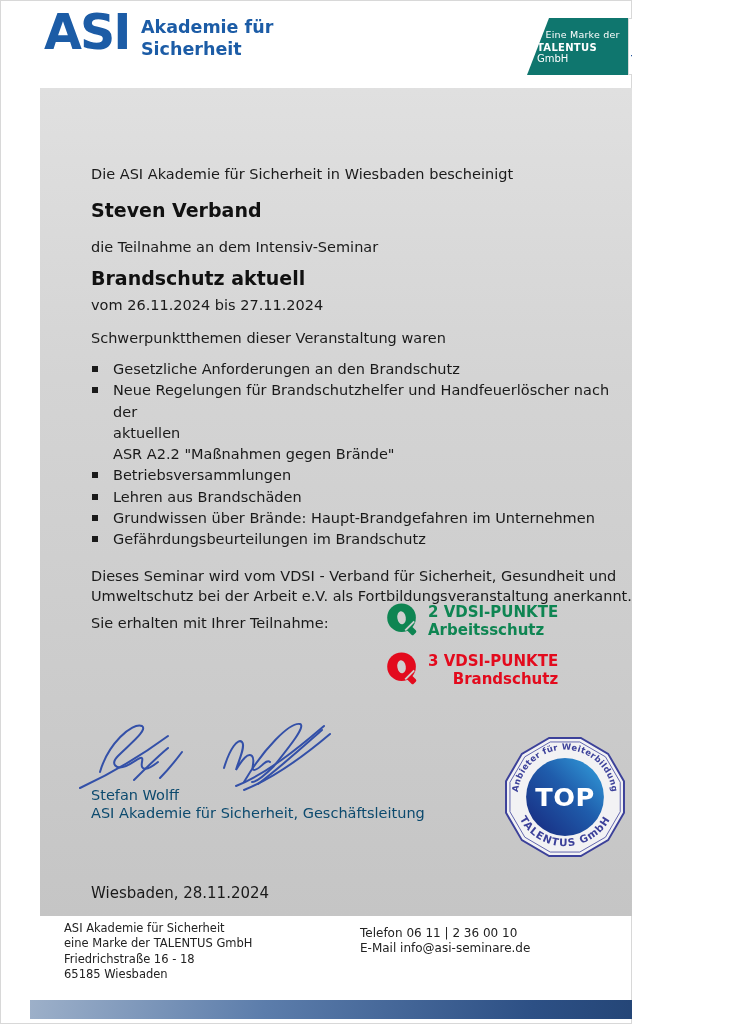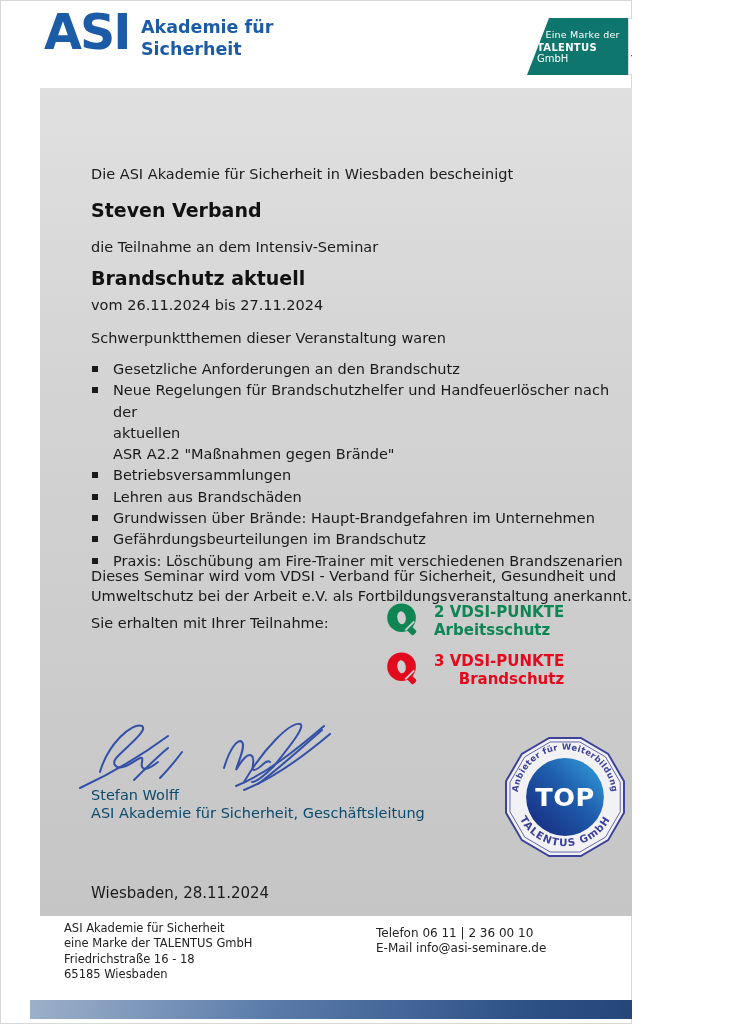--- a/index.html
+++ b/index.html
@@ -29,21 +29,21 @@
   .talentus-word{font-size:9.5px;font-weight:700;color:#1b4f9b;letter-spacing:.4px;}
   
   .panel{position:absolute;left:40px;top:88px;width:653px;height:828px;
     background:linear-gradient(180deg,#e0e0e0 0%,#d4d4d4 35%,#c5c5c5 100%);}
   .abs{position:absolute;}
   .t{font-size:14.5px;color:#1a1a1a;white-space:nowrap;}
   .h{font-size:19px;font-weight:700;color:#111;white-space:nowrap;}
   .topics{position:absolute;left:91px;top:359px;font-size:14.5px;line-height:21.3px;color:#1a1a1a;}
   .topic{position:relative;padding-left:22px;}
   .topic .sq{position:absolute;left:1px;top:7px;width:6px;height:6px;background:#1a1a1a;}
-  .badge{position:absolute;display:flex;gap:12px;align-items:flex-start;}
+  .badge{position:absolute;display:flex;gap:6px;align-items:flex-start;}
   .badge .btxt{font-weight:700;font-size:15px;line-height:18px;white-space:nowrap;margin-top:1px;}
   .sig-name{font-size:14.5px;color:#0c4a6e;line-height:17px;white-space:nowrap;}
   
   .foot{font-size:11.5px;line-height:15.3px;color:#222;white-space:nowrap;}
   .bottom-bar{position:absolute;left:30px;top:1000px;width:669px;height:19px;
     background:linear-gradient(100deg,#9db0c9 0%,#5c7dab 35%,#2d5085 75%,#1f3f6e 100%);}
 </style>
 </head>
 <body>
 
@@ -106,24 +106,20 @@
       <span class="sq"></span>
       <div>Lehren aus Brandschäden</div>
     </div>
     <div class="topic">
       <span class="sq"></span>
       <div>Grundwissen über Brände: Haupt-Brandgefahren im Unternehmen</div>
     </div>
     <div class="topic">
       <span class="sq"></span>
       <div>Gefährdungsbeurteilungen im Brandschutz</div>
-    </div>
-    <div class="topic">
-      <span class="sq"></span>
-      <div>Praxis: Löschübung am Fire-Trainer mit verschiedenen Brandszenarien</div>
     </div>
   </div>
 
   <div class="abs t" style="left:91px;top:568px;">Dieses Seminar wird vom VDSI - Verband für Sicherheit, Gesundheit und</div>
   <div class="abs t" style="left:91px;top:588px;">Umweltschutz bei der Arbeit e.V. als Fortbildungsveranstaltung anerkannt.</div>
   <div class="abs t" style="left:91px;top:615px;">Sie erhalten mit Ihrer Teilnahme:</div>
 
   <div class="badge" style="left:386px;top:602px;">
     <svg width="36" height="38" viewBox="0 0 44 46">
       <circle cx="19" cy="19" r="17.5" fill="#0e8552"></circle>
@@ -192,19 +188,19 @@
   </svg>
 
   <div class="abs t" style="left:91px;top:884px;font-size:15px;">Wiesbaden, 28.11.2024</div>
 
   <div class="abs foot" style="left:64px;top:921px;">
     <div>ASI Akademie für Sicherheit</div>
     <div>eine Marke der TALENTUS GmbH</div>
     <div>Friedrichstraße 16 - 18</div>
     <div>65185 Wiesbaden</div>
   </div>
-  <div class="abs foot" style="left:376px;top:926px;font-size:12px;">
+  <div class="abs foot" style="left:360px;top:926px;font-size:12px;">
     <div>Telefon 06 11 | 2 36 00 10</div>
     <div>E-Mail info@asi-seminare.de</div>
   </div>
 
   <div class="bottom-bar"></div>
 </div>
 
 </body></html>

